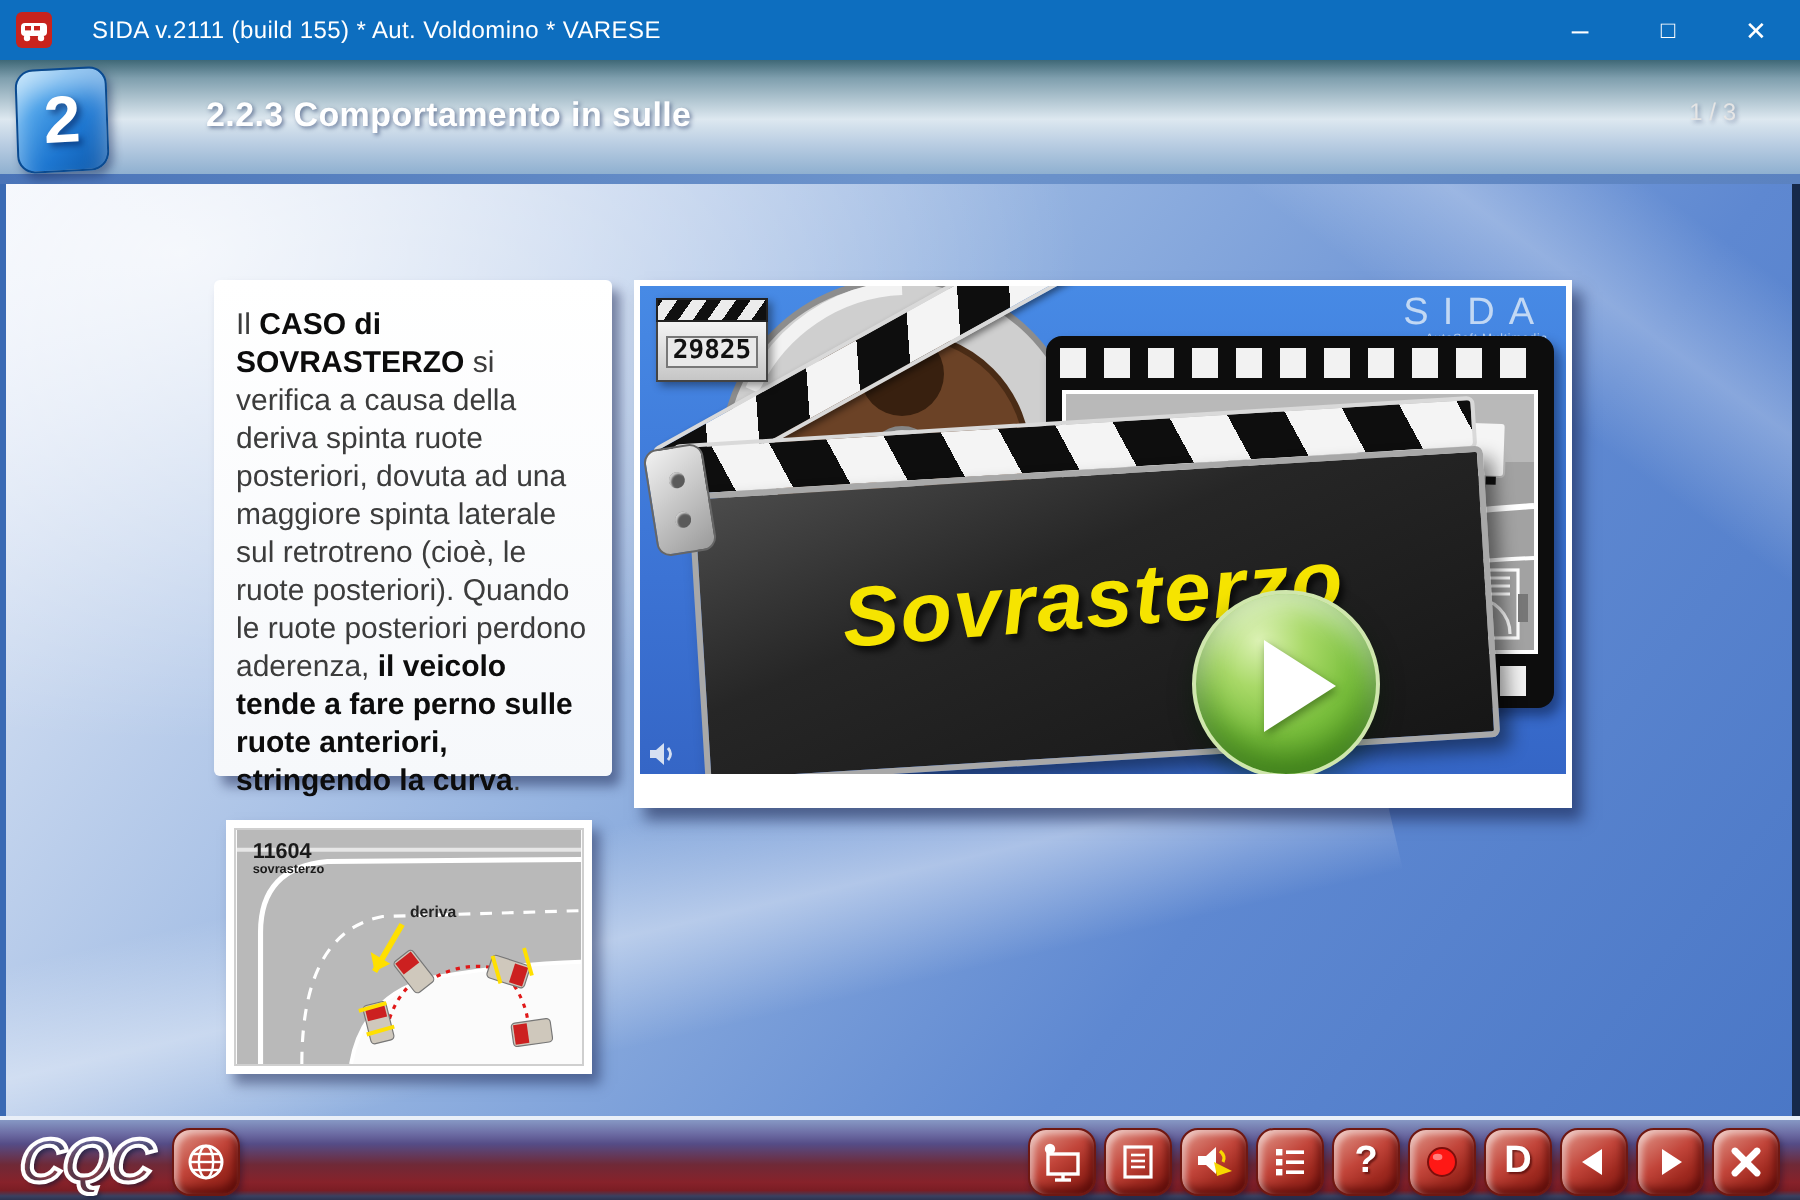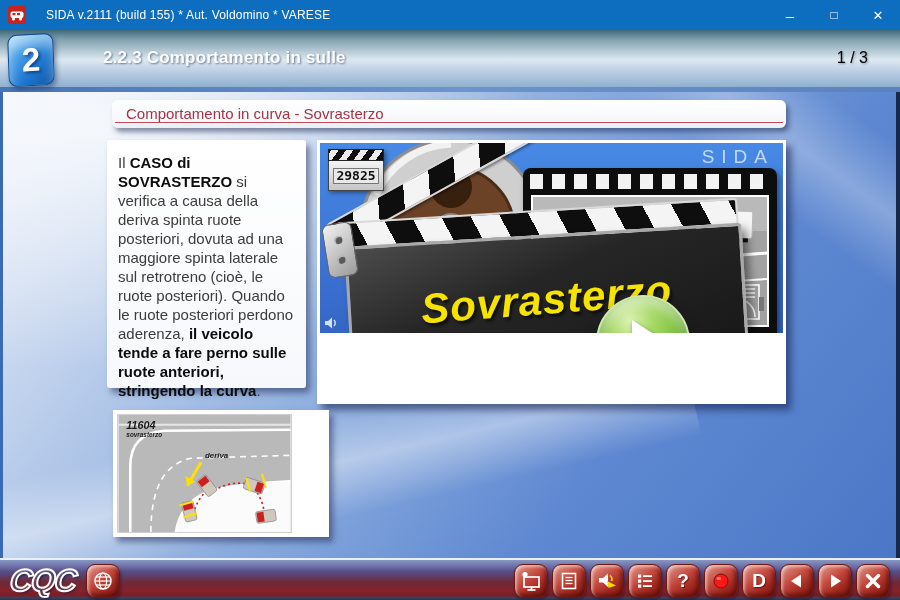--- a/index.html
+++ b/index.html
@@ -20,21 +20,21 @@
     background:linear-gradient(180deg,#3f6877 0%,#7f9fae 16%,#dde8f0 52%,#b9cde2 74%,#8fb0d0 100%); }
   .header-strip { position:absolute; left:0; top:87px; width:900px; height:5px;
     background:linear-gradient(90deg,#4a74b8,#6d94cc 50%,#5b82c0); }
   .lesson-badge { position:absolute; left:8px; top:34px; width:46px; height:52px; border-radius:9px;
     background:linear-gradient(135deg,#9fd4f8 0%,#4aa0e8 30%,#1d76d0 65%,#0d57a8 100%);
     border:1px solid #0a4a90; box-shadow:2px 3px 5px rgba(10,30,80,.45), inset 0 10px 12px rgba(255,255,255,.45);
     transform:rotate(-2deg) skewY(-1deg); display:flex; align-items:center; justify-content:center;
     color:#fff; font-size:33px; font-weight:bold; text-shadow:2px 2px 3px rgba(0,30,90,.6); }
   .header-title { position:absolute; left:103px; top:48px; color:#fff; font-size:17px; font-weight:bold;
     text-shadow:1px 1px 2px rgba(20,40,90,.55); letter-spacing:.2px; }
-  .page-indicator { position:absolute; right:32px; top:49px; color:#000000; font-size:16px;
+  .page-indicator { position:absolute; right:32px; top:49px; color:#e5e5e5; font-size:12px;
     text-shadow:1px 1px 2px rgba(20,40,90,.4);margin-left:48px; }
 
   
   .content { position:absolute; left:0; top:92px; width:900px; height:466px;
     background:linear-gradient(128deg,#eaeffa 0%,#c9d8ef 16%,#93b2e0 42%,#5e88d1 70%,#4a77c6 100%); overflow:hidden; }
   .glow-topleft { position:absolute; left:-120px; top:-80px; width:700px; height:380px;
     background:radial-gradient(ellipse at 30% 30%, rgba(255,255,255,.75), rgba(255,255,255,0) 65%); pointer-events:none; }
   .streak1 { position:absolute; left:-150px; top:330px; width:850px; height:110px; transform:rotate(-13deg);
     background:linear-gradient(180deg, rgba(255,255,255,0), rgba(255,255,255,.42) 50%, rgba(255,255,255,0)); pointer-events:none; }
   .streak2 { position:absolute; left:560px; top:40px; width:600px; height:120px; transform:rotate(36deg);
@@ -49,21 +49,21 @@
   .section-rule { position:absolute; left:3px; right:3px; bottom:5px; height:1px; background:#c04a58; }
 
   .text-panel { position:absolute; left:107px; top:48px; width:199px; height:248px;
     background:linear-gradient(180deg,#ffffff,#f6f8fb); border-radius:3px;
     box-shadow:4px 5px 6px rgba(25,35,80,.5); padding:13px 11px; font-size:15px; line-height:19px; color:#3c3c3c; }
   .text-panel b { color:#0c0c0c; }
 
   
   .video-panel { position:absolute; left:317px; top:48px; width:469px; height:264px; background:#fff; padding:3px;
     box-shadow:5px 6px 7px rgba(18,28,70,.55); }
-  .video-stage { position:relative; width:463px; height:190px; overflow:hidden;
+  .video-stage { position:relative; width:463px; height:244px; overflow:hidden;
     background:linear-gradient(180deg,#478ae5 0%,#3c73d4 60%,#3566c6 100%);padding-left:20px; }
   .sida-logo { position:absolute; right:9px; top:3px; text-align:right; z-index:1; }
   .sida-logo .brand { font-size:19px; letter-spacing:7px; color:rgba(225,236,248,.8); }
   .sida-logo .brand-sub { font-size:6px; color:rgba(205,225,248,.85); letter-spacing:.4px; margin-top:-1px; }
 
   .reel { position:absolute; left:36px; top:-8px; z-index:2; }
 
   .filmstrip { position:absolute; left:203px; top:25px; width:254px; height:186px; background:#0d0d0d; border-radius:8px; z-index:3;
     box-shadow:3px 4px 6px rgba(0,10,40,.45); }
   .holes { position:absolute; left:7px; right:7px; height:15px;
@@ -101,22 +101,22 @@
   .play-btn { position:absolute; left:276px; top:152px; width:94px; height:94px; border-radius:50%; z-index:9;
     background:radial-gradient(circle at 35% 26%,#dcf2b4 0%,#a9d968 26%,#7cc13e 55%,#55a021 100%);
     border:2px solid #cfe6ad;
     box-shadow:0 5px 12px rgba(0,30,0,.4), inset 0 -10px 16px rgba(25,85,5,.55), inset 0 8px 12px rgba(255,255,255,.55);
     cursor:pointer; }
   .play-tri { width:0; height:0; border-left:36px solid #fff; border-top:23px solid transparent;
     border-bottom:23px solid transparent; margin:23px 0 0 34px; filter:drop-shadow(1px 2px 2px rgba(20,60,0,.5)); }
   .vol-icon { position:absolute; left:4px; bottom:3px; z-index:9; opacity:.9; }
 
   
-  .diagram-panel { position:absolute; left:113px; top:318px; width:216px; height:127px; background:#fff; padding:4px;
-    box-shadow:4px 5px 6px rgba(25,35,80,.5); cursor:pointer;font-style:italic; }
+  .diagram-panel { position:absolute; left:113px; top:318px; width:183px; height:127px; background:#fff; padding:4px;
+    box-shadow:4px 5px 6px rgba(25,35,80,.5); cursor:pointer; }
   .diagram-svg { width:175px; height:119px; display:block; border:1px solid #cfcfcf; }
 
   
   .toolbar { position:absolute; left:0; top:558px; width:900px; height:42px; border-top:2px solid #e9eff8;
     background:linear-gradient(180deg,#8698c4 0%,#6b6aa2 18%,#554c86 30%,#6f2937 56%,#87222a 78%,#7a1d24 88%,#3a4060 95%,#2c3350 100%); }
   .tb-left { position:absolute; left:10px; top:1px; height:40px; display:flex; align-items:center; gap:10px; }
   .cqc-logo { font-size:31px; font-weight:bold; font-style:italic; letter-spacing:-1px;
     color:rgba(255,255,255,.12); -webkit-text-stroke:2px #ffffff; transform:skewX(-6deg);
     text-shadow:2px 2px 2px rgba(10,20,50,.55); line-height:34px; }
   .tb-right { position:absolute; right:10px; top:4px; display:flex; gap:4px; }
@@ -156,24 +156,20 @@
   <div class="header-title">2.2.3 Comportamento in sulle</div>
   <div class="page-indicator">1 / 3</div>
 
   <div class="content">
     <div class="glow-topleft"></div>
     <div class="streak1"></div>
     <div class="streak2"></div>
     <div class="edge-left"></div>
     <div class="edge-right"></div>
 
-    <div class="section-bar">
-      <div class="section-title">Comportamento in curva - Sovrasterzo</div>
-      <div class="section-rule"></div>
-    </div>
 
     <div class="text-panel">
       <span>Il </span><b>CASO di SOVRASTERZO</b><span> si verifica a causa della deriva spinta ruote posteriori, dovuta ad una maggiore spinta laterale sul retrotreno (cioè, le ruote posteriori). Quando le ruote posteriori perdono aderenza, </span><b>il veicolo tende a fare perno sulle ruote anteriori, stringendo la curva</b><span>.</span>
     </div>
 
     <div class="video-panel">
       <div class="video-stage">
 
         <div class="sida-logo">
           <div class="brand">SIDA</div>

